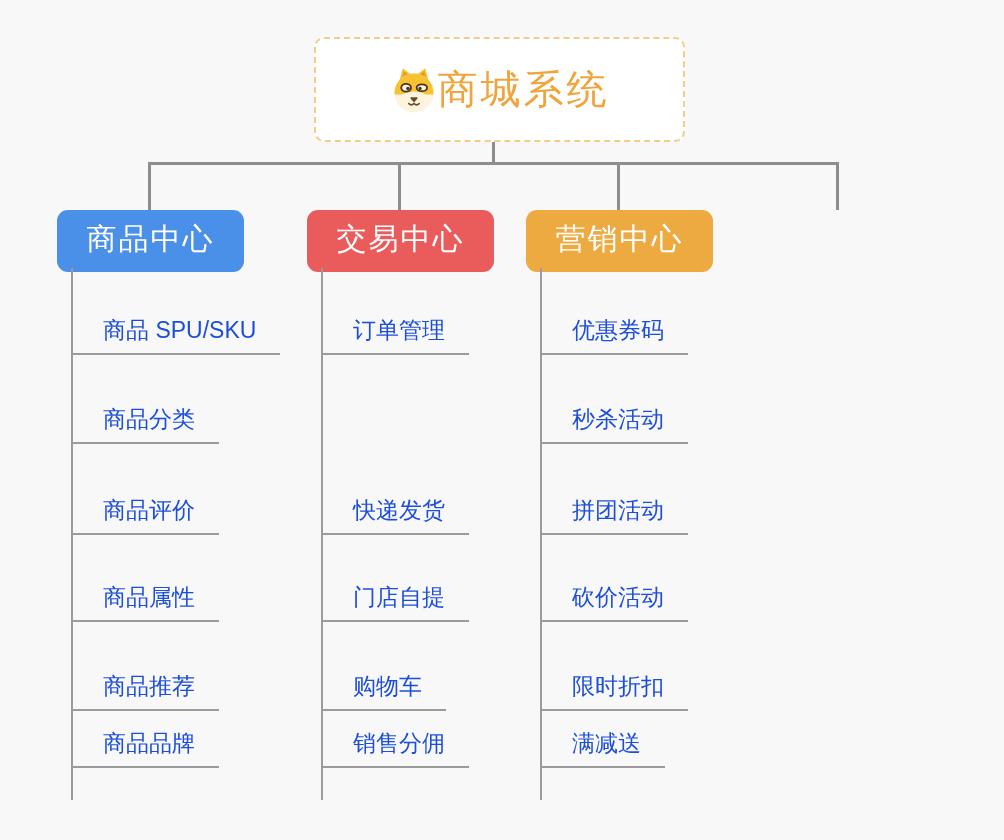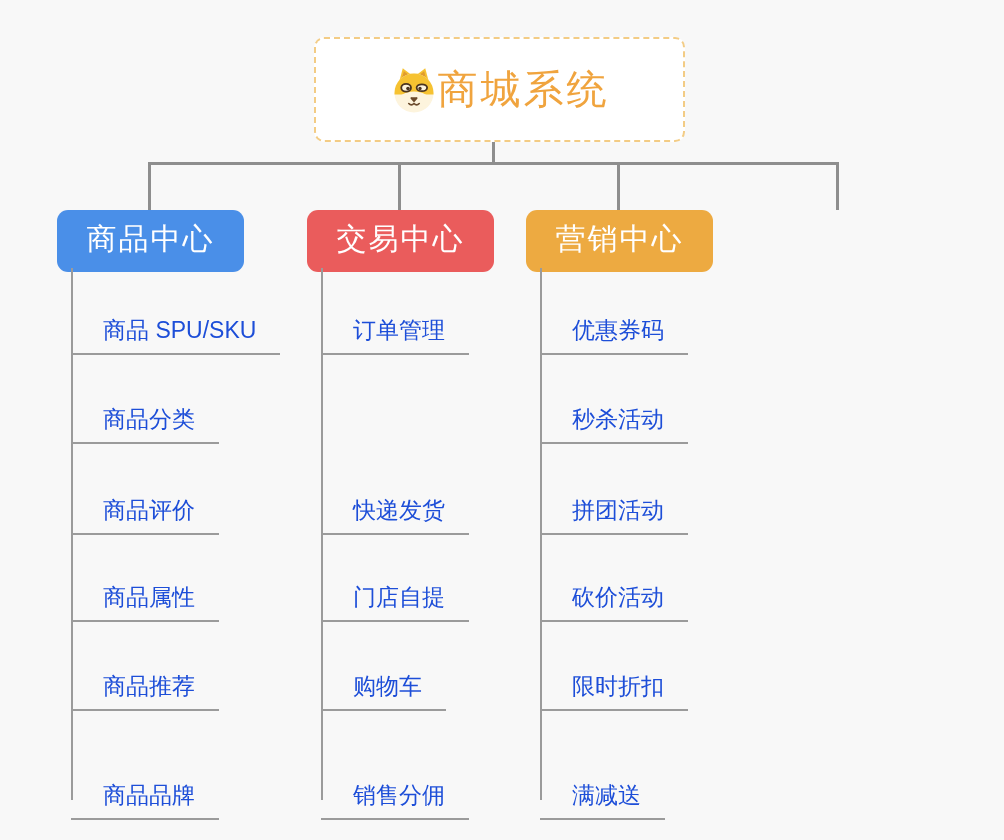--- a/index.html
+++ b/index.html
@@ -28,21 +28,21 @@
   .b0{left:57px}.b1{left:307px}.b2{left:526px}.b3{left:744px}
   .bhead{
     width:187px;height:62px;border-radius:11px;color:#ffffff;
     font-size:30px;line-height:58px;text-align:center;letter-spacing:2px;
   }
   .trunk{position:absolute;left:14px;top:58px;width:2px;height:532px;background:#9b9b9b;}
   .leaf{
     position:absolute;left:14px;font-size:23px;color:#1d4ed8;line-height:30px;
     padding:0 24px 8px 32px;border-bottom:2px solid #9b9b9b;white-space:nowrap;
   }
-  .l0{top:105px}.l1{top:194px}.l2{top:285px}.l3{top:372px}.l4{top:461px}.l5{top:570px}
+  .l0{top:105px}.l1{top:194px}.l2{top:285px}.l3{top:372px}.l4{top:461px}.l5{top:518px}
 </style>
 </head>
 <body>
 
 <div class="canvas">
 
   <div class="conn stem"></div>
   <div class="conn bus"></div>
   <div class="conn drop d0"></div>
   <div class="conn drop d1"></div>

